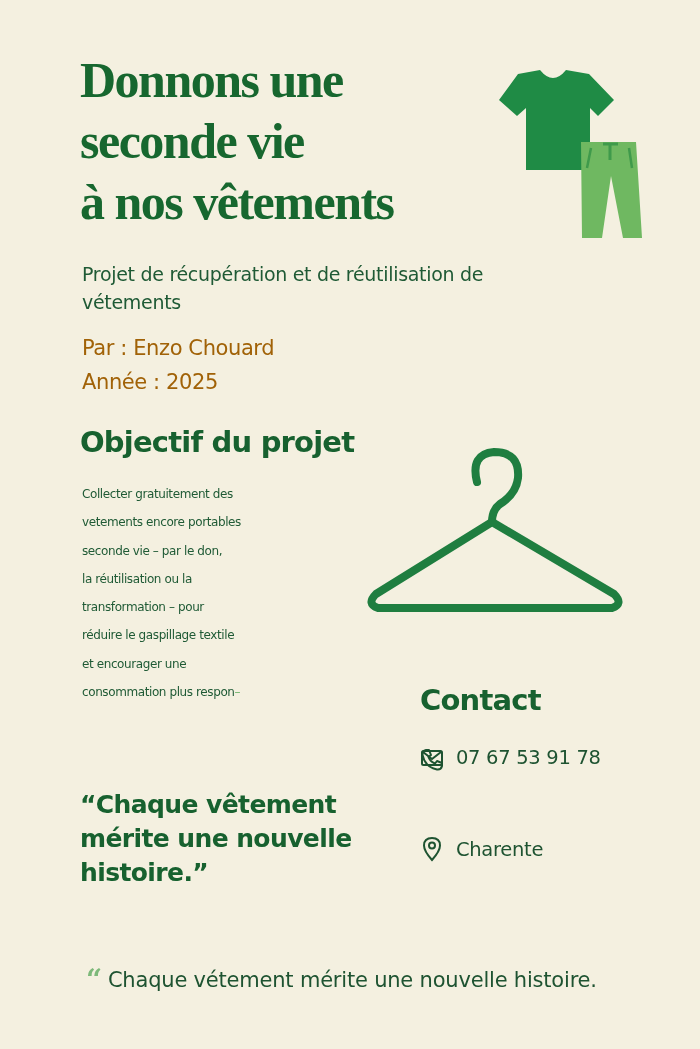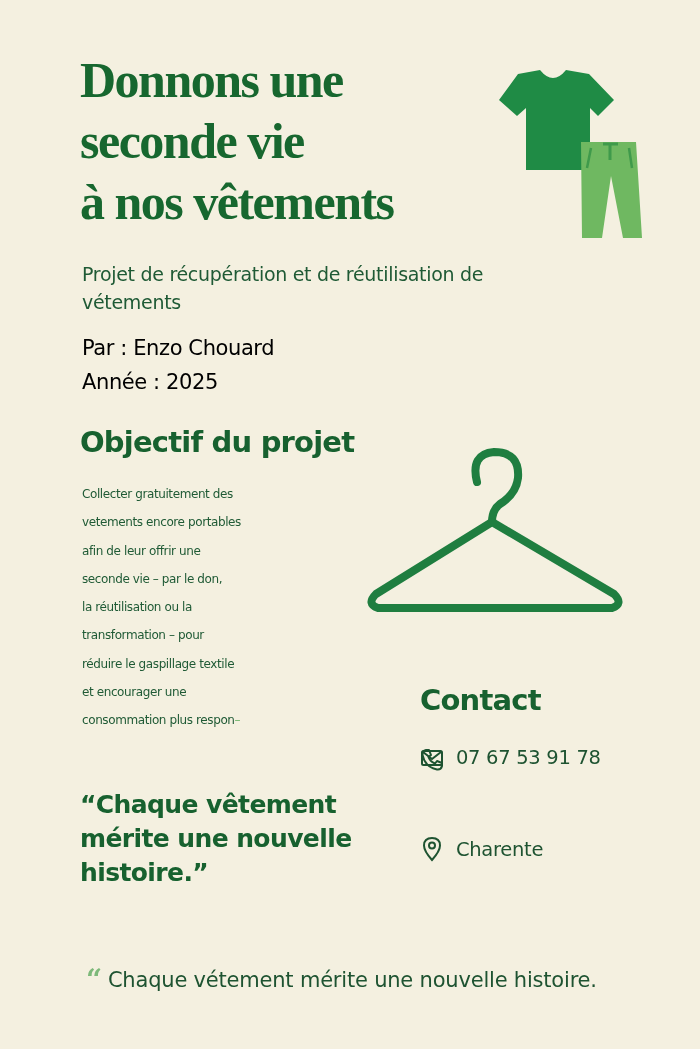--- a/index.html
+++ b/index.html
@@ -14,21 +14,21 @@
     .title {
       left: 80px; top: 50px; margin: 0;
       font-size: 50px; font-weight: bold; line-height: 61px;
       color: #17672f; letter-spacing: -1.5px;
     }
     .title span { display: block; white-space: nowrap; font-family: Liberation Serif, serif; }
     .subtitle {
       left: 82px; top: 260px; width: 500px;
       font-size: 19px; line-height: 28px; color: #1f5a35; letter-spacing: -0.3px;
     }
-    .meta { left: 82px; font-size: 21px; color: #000000; letter-spacing: -0.4px; }
+    .meta { left: 82px; font-size: 21px; color: #a16207; letter-spacing: -0.4px; }
     .meta.by { top: 336px; }
     .meta.year { top: 370px; }
     .section-h {
       font-size: 29px; font-weight: bold; color: #17612f; letter-spacing: -0.8px; margin: 0;
     }
     .obj-h { left: 80px; top: 425px; }
     .obj-body {
       left: 82px; top: 480px; width: 290px;
       font-size: 12px; line-height: 28.3px; color: #1f5a35; letter-spacing: -0.4px;
     }
@@ -74,21 +74,20 @@
 </div>
 
 <div class="abs subtitle">Projet de récupération et de réutilisation de vétements</div>
 <div class="abs meta by">Par : Enzo Chouard</div>
 <div class="abs meta year">Année : 2025</div>
 
 <h2 class="abs section-h obj-h">Objectif du projet</h2>
 <div class="abs obj-body">
   <span>Collecter gratuitement des</span>
   <span>vetements encore portables</span>
-  <span>afin de leur offrir une</span>
   <span>seconde vie – par le don,</span>
   <span>la réutilisation ou la</span>
   <span>transformation – pour</span>
   <span>réduire le gaspillage textile</span>
   <span>et encourager une</span>
   <span><span style="display:inline">consommation plus respon</span><span class="hy" style="display:inline">–</span></span>
 </div>
 
 <div class="abs" style="left:362px; top:448px;">
   <svg width="268" height="168" viewBox="0 0 268 168">

